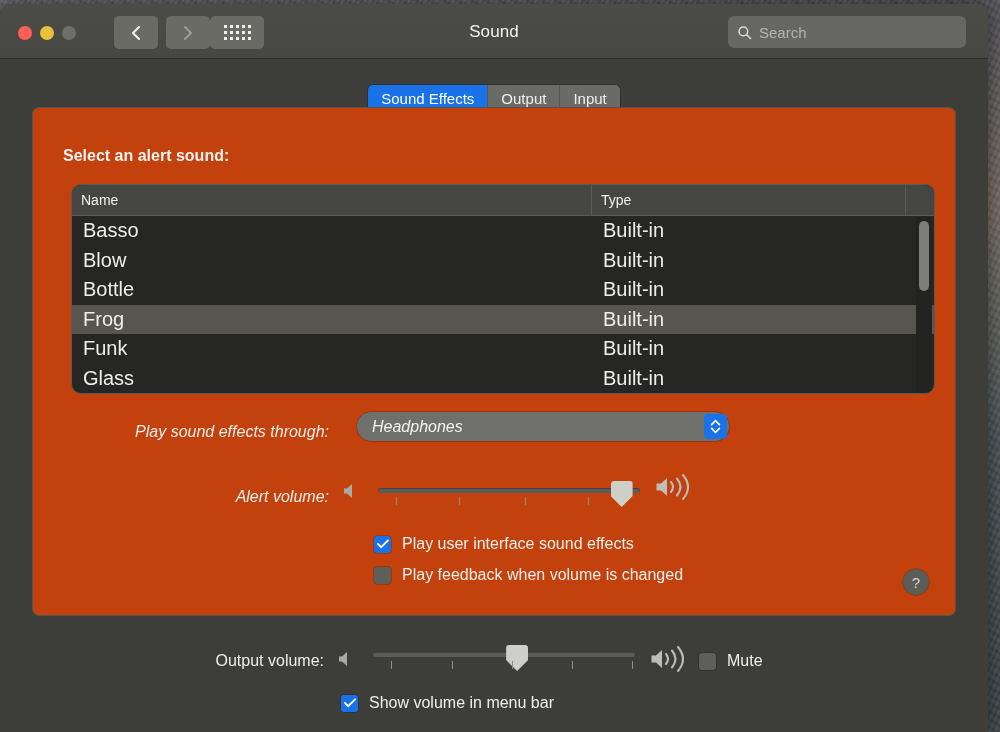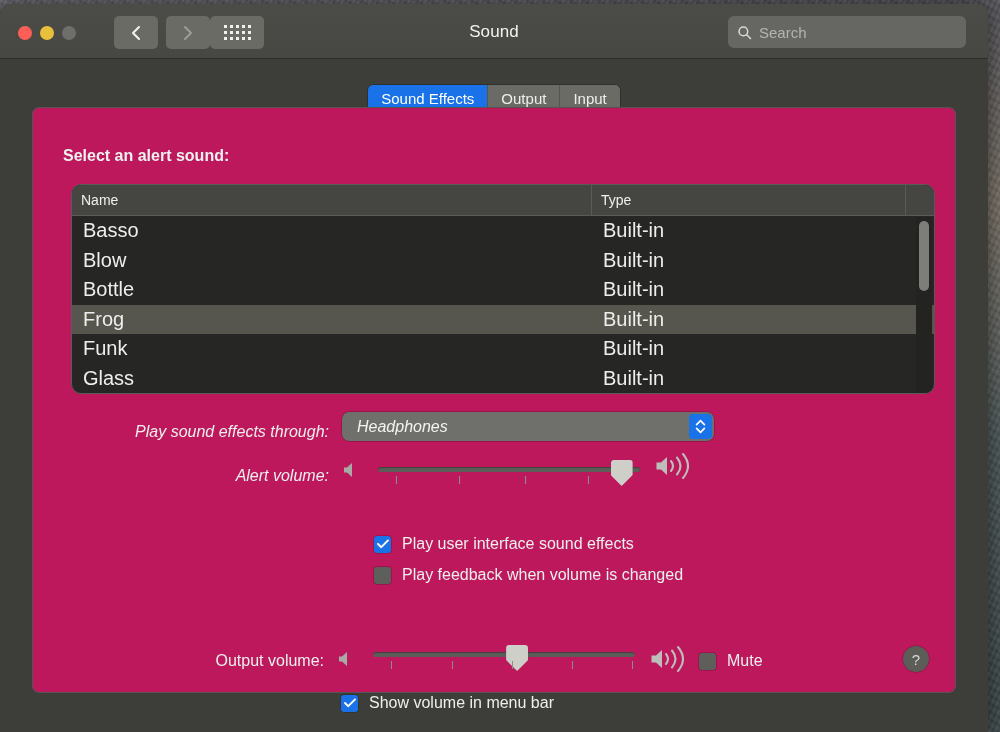--- a/index.html
+++ b/index.html
@@ -105,22 +105,22 @@
     font-size: 15px; color: #eeeeec;
     background: #6b6b66;
     border-right: 1px solid #565651;
   }
   .tab:last-child { border-right: none; }
   .tab.active { background: #1a72e8; color: #fff; }
 
   
   #panel {
     position: absolute; left: 32px; top: 103px;
-    width: 924px; height: 586px;
-    background: #be185d;
+    width: 924px; height: 509px;
+    background: #c2410c;
     border: 1px solid #545450;
     border-radius: 7px;
   }
   #panel-label {
     position: absolute; left: 30px; top: 39px;
     font-size: 16px; font-weight: bold; color: #f0f0ee;
   }
 
   
   #table {
@@ -161,34 +161,34 @@
     background: #7d7d79;
   }
 
   
   .ctl-row { position: absolute; display: flex; align-items: flex-end; font-style: italic; }
 
   #popup-row { left: 0; top: 304px; width: 100%; }
   .ctl-label { font-size: 16px; color: #eeeeec; text-align: right; }
   #popup-label { width: 296px; }
   #popup {
-    margin-left: 13px; width: 372px; height: 29px;
-    background: #6f6f6b; border-radius: 7px;
+    margin-left: 28px; width: 372px; height: 29px;
+    background: #6f6f6b; border-radius: 14px;
     display: flex; align-items: center;
     box-shadow: 0 0 0 .5px rgba(0,0,0,.35);
     position: relative;
   }
   #popup-value { font-size: 16px; color: #f3f3f1; padding-left: 15px; }
   #popup-arrows {
     position: absolute; right: 2px; top: 2px;
     width: 23px; height: 25px; background: #1a72e8; border-radius: 4px;
     display: flex; align-items: center; justify-content: center;
   }
 
-  #alert-row { left: 0; top: 343px; width: 100%; }
+  #alert-row { left: 0; top: 364px; width: 100%; }
   #alert-label { width: 296px; }
 
   .spk-small { margin-left: 13px; }
   .slider-wrap { position: relative; margin-left: 15px; }
   .track {
     height: 5px; background: #5c5c58; border-radius: 3px;
     box-shadow: inset 0 1px 1px rgba(0,0,0,.3);
   }
   .ticks { position: relative; height: 9px; margin-top: 4px; }
   .ticks i { position: absolute; top: 0; width: 1px; height: 8px; background: #8d8d89; }

